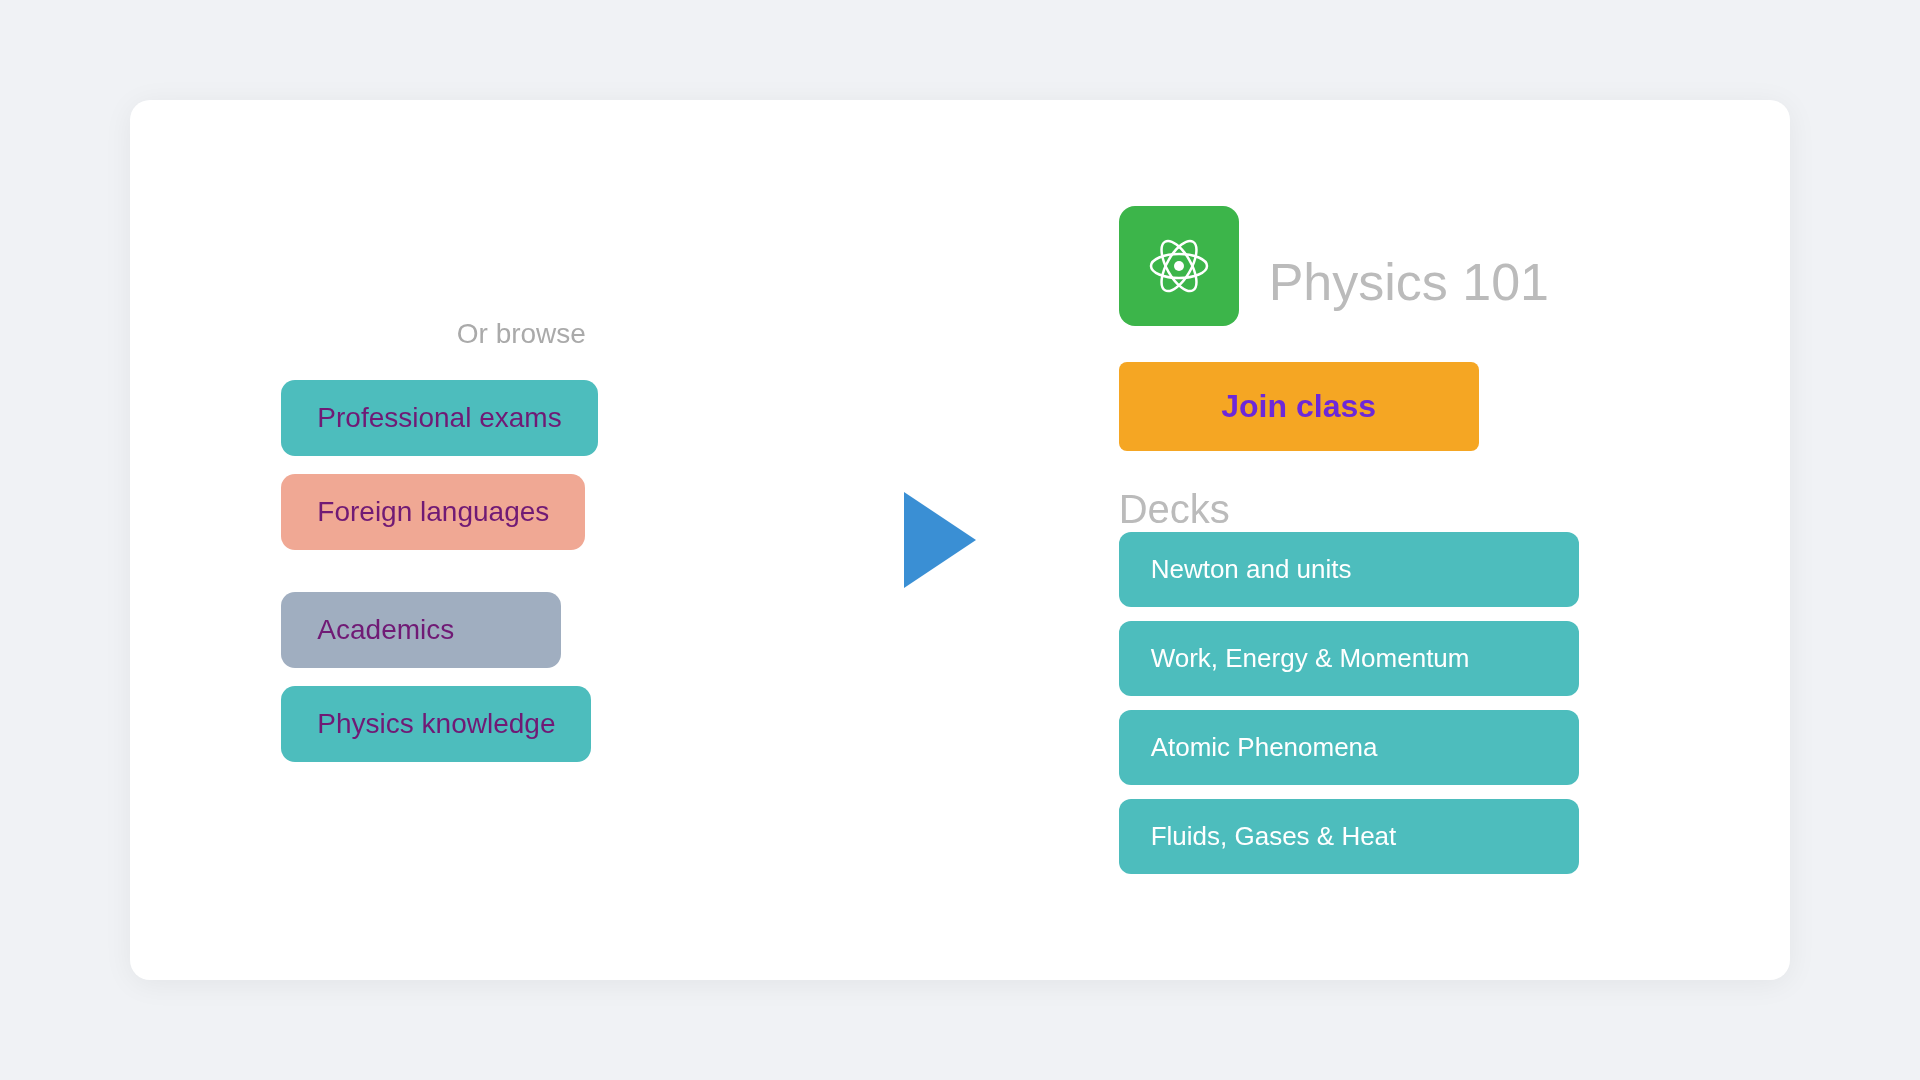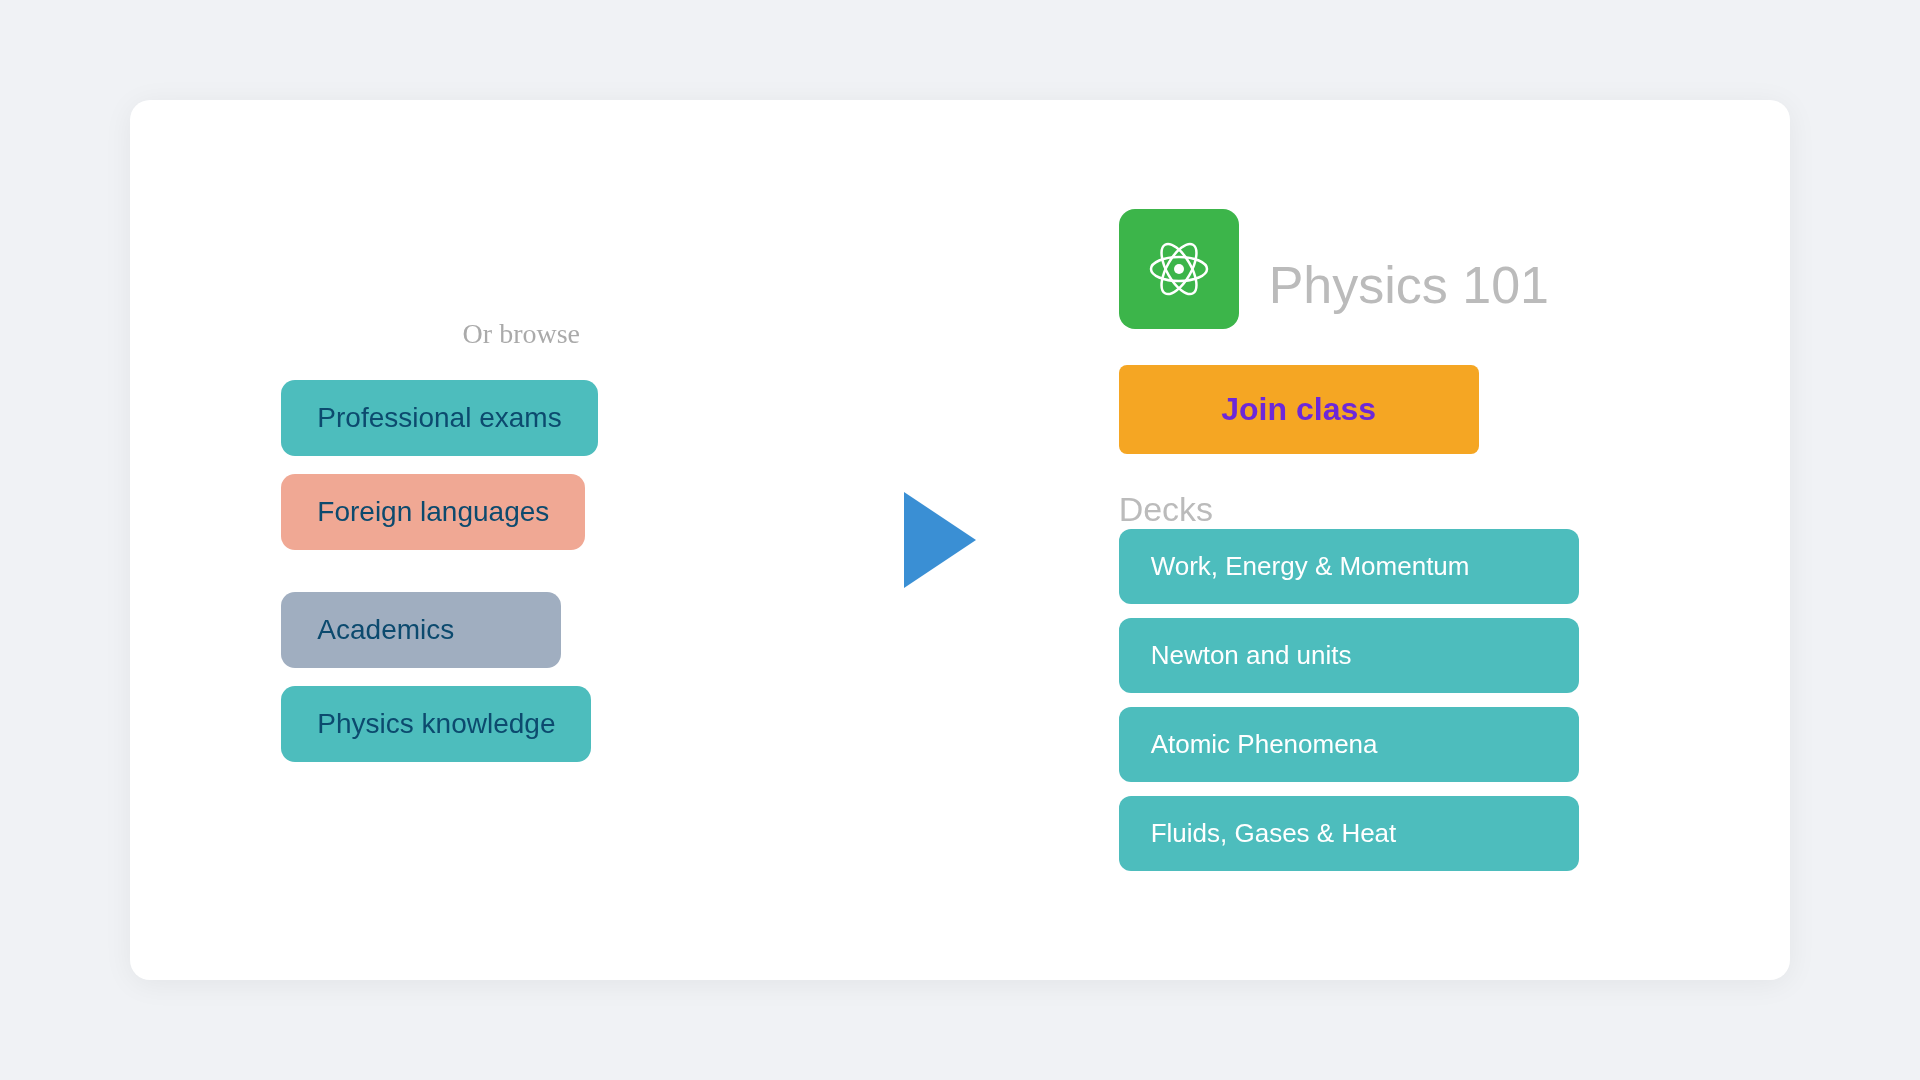--- a/index.html
+++ b/index.html
@@ -74,37 +74,36 @@
       width: 44px;
       height: 44px;
     }
 
     .or-browse {
       font-size: 28px;
       color: #aaa;
       text-align: center;
       width: 100%;
       margin-bottom: 30px;
-      font-family: Liberation Serif, serif;
     }
 
     .category-list {
       display: flex;
       flex-direction: column;
       gap: 18px;
       width: 100%;
     }
 
     .cat-btn {
       border: none;
       border-radius: 14px;
       padding: 22px 36px;
       font-size: 28px;
       font-weight: 500;
-      color: #0c4a6e;
+      color: #701a75;
       cursor: pointer;
       text-align: left;
       width: fit-content;
       min-width: 280px;
     }
 
     .cat-btn-teal { background: #4dbdbd; }
     .cat-btn-peach { background: #f0a894; }
     .cat-btn-lavender { background: #a0aec0; margin-top: 24px; }
     .cat-btn-teal2 { background: #4dbdbd; }
@@ -165,21 +164,21 @@
       border-radius: 8px;
       padding: 26px 40px;
       font-size: 32px;
       font-weight: 600;
       cursor: pointer;
       margin-bottom: 36px;
       width: 360px;
     }
 
     .decks-label {
-      font-size: 34px;
+      font-size: 40px;
       color: #bbb;
       font-weight: 400;
     }
 
     .deck-list {
       display: flex;
       flex-direction: column;
       gap: 14px;
       width: 100%;
     }
@@ -238,21 +237,21 @@
         </svg>
       </div>
       <span class="class-title">Physics 101</span>
     </div>
 
     <button class="join-btn">Join class</button>
 
     <div class="decks-label">Decks</div>
 
     <div class="deck-list">
+      <button class="deck-btn">Newton and units</button>
       <button class="deck-btn">Work, Energy &amp; Momentum</button>
-      <button class="deck-btn">Newton and units</button>
       <button class="deck-btn">Atomic Phenomena</button>
       <button class="deck-btn">Fluids, Gases &amp; Heat</button>
     </div>
 
   </div>
 
 </div>
 
 </body></html>

